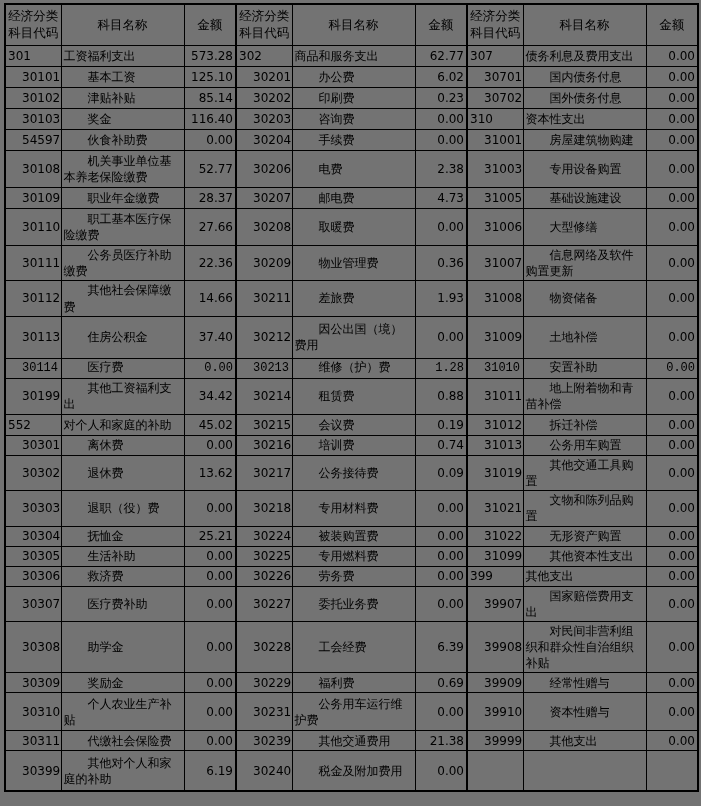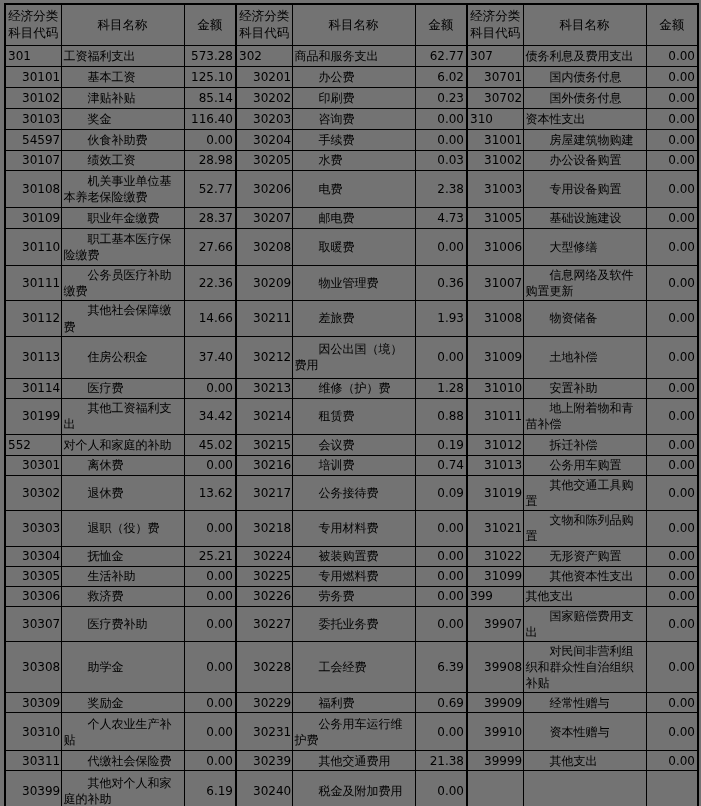--- a/index.html
+++ b/index.html
@@ -129,31 +129,20 @@
           <td class="code lv1 grp-start">54597</td>
           <td class="name lv1">伙食补助费</td>
           <td class="amt">0.00</td>
           <td class="code lv1 grp-start">30204</td>
           <td class="name lv1">手续费</td>
           <td class="amt">0.00</td>
           <td class="code lv1 grp-start">31001</td>
           <td class="name lv1">房屋建筑物购建</td>
           <td class="amt">0.00</td>
         </tr>
-        <tr style="height: 20px;">
-          <td class="code lv1 grp-start">30107</td>
-          <td class="name lv1">绩效工资</td>
-          <td class="amt">28.98</td>
-          <td class="code lv1 grp-start">30205</td>
-          <td class="name lv1">水费</td>
-          <td class="amt">0.03</td>
-          <td class="code lv1 grp-start">31002</td>
-          <td class="name lv1">办公设备购置</td>
-          <td class="amt">0.00</td>
-        </tr>
         <tr style="height: 37px;">
           <td class="code lv1 grp-start">30108</td>
           <td class="name lv1">机关事业单位基本养老保险缴费</td>
           <td class="amt">52.77</td>
           <td class="code lv1 grp-start">30206</td>
           <td class="name lv1">电费</td>
           <td class="amt">2.38</td>
           <td class="code lv1 grp-start">31003</td>
           <td class="name lv1">专用设备购置</td>
           <td class="amt">0.00</td>
@@ -206,21 +195,21 @@
           <td class="code lv1 grp-start">30113</td>
           <td class="name lv1">住房公积金</td>
           <td class="amt">37.40</td>
           <td class="code lv1 grp-start">30212</td>
           <td class="name lv1">因公出国（境）费用</td>
           <td class="amt">0.00</td>
           <td class="code lv1 grp-start">31009</td>
           <td class="name lv1">土地补偿</td>
           <td class="amt">0.00</td>
         </tr>
-        <tr style="height: 20px;">
+        <tr style="height: 20px; font-family: Liberation Mono, monospace;">
           <td class="code lv1 grp-start">30114</td>
           <td class="name lv1">医疗费</td>
           <td class="amt">0.00</td>
           <td class="code lv1 grp-start">30213</td>
           <td class="name lv1">维修（护）费</td>
           <td class="amt">1.28</td>
           <td class="code lv1 grp-start">31010</td>
           <td class="name lv1">安置补助</td>
           <td class="amt">0.00</td>
         </tr>

